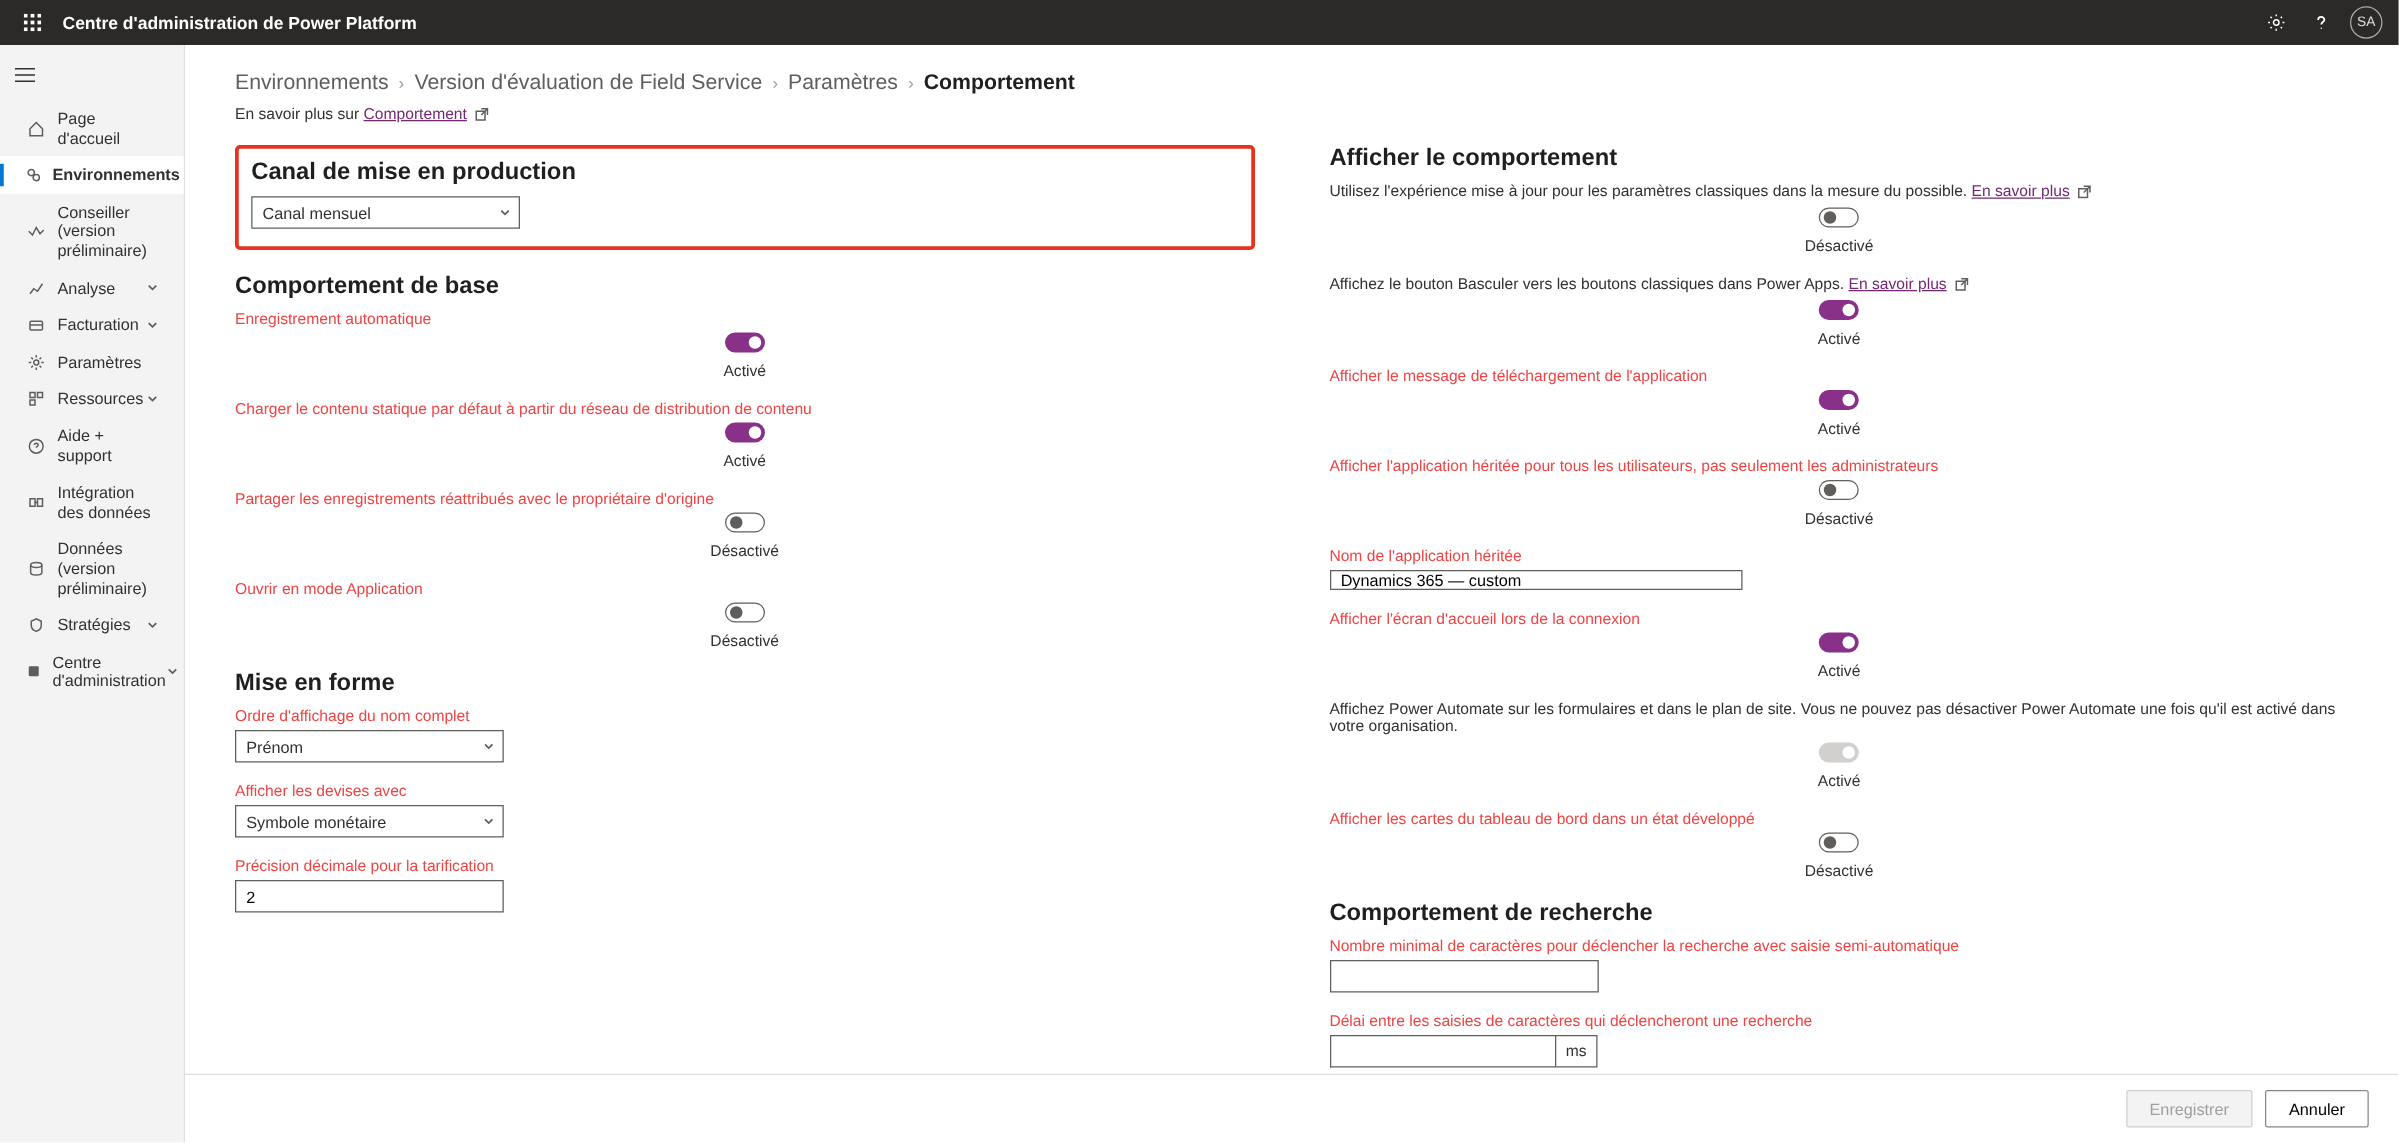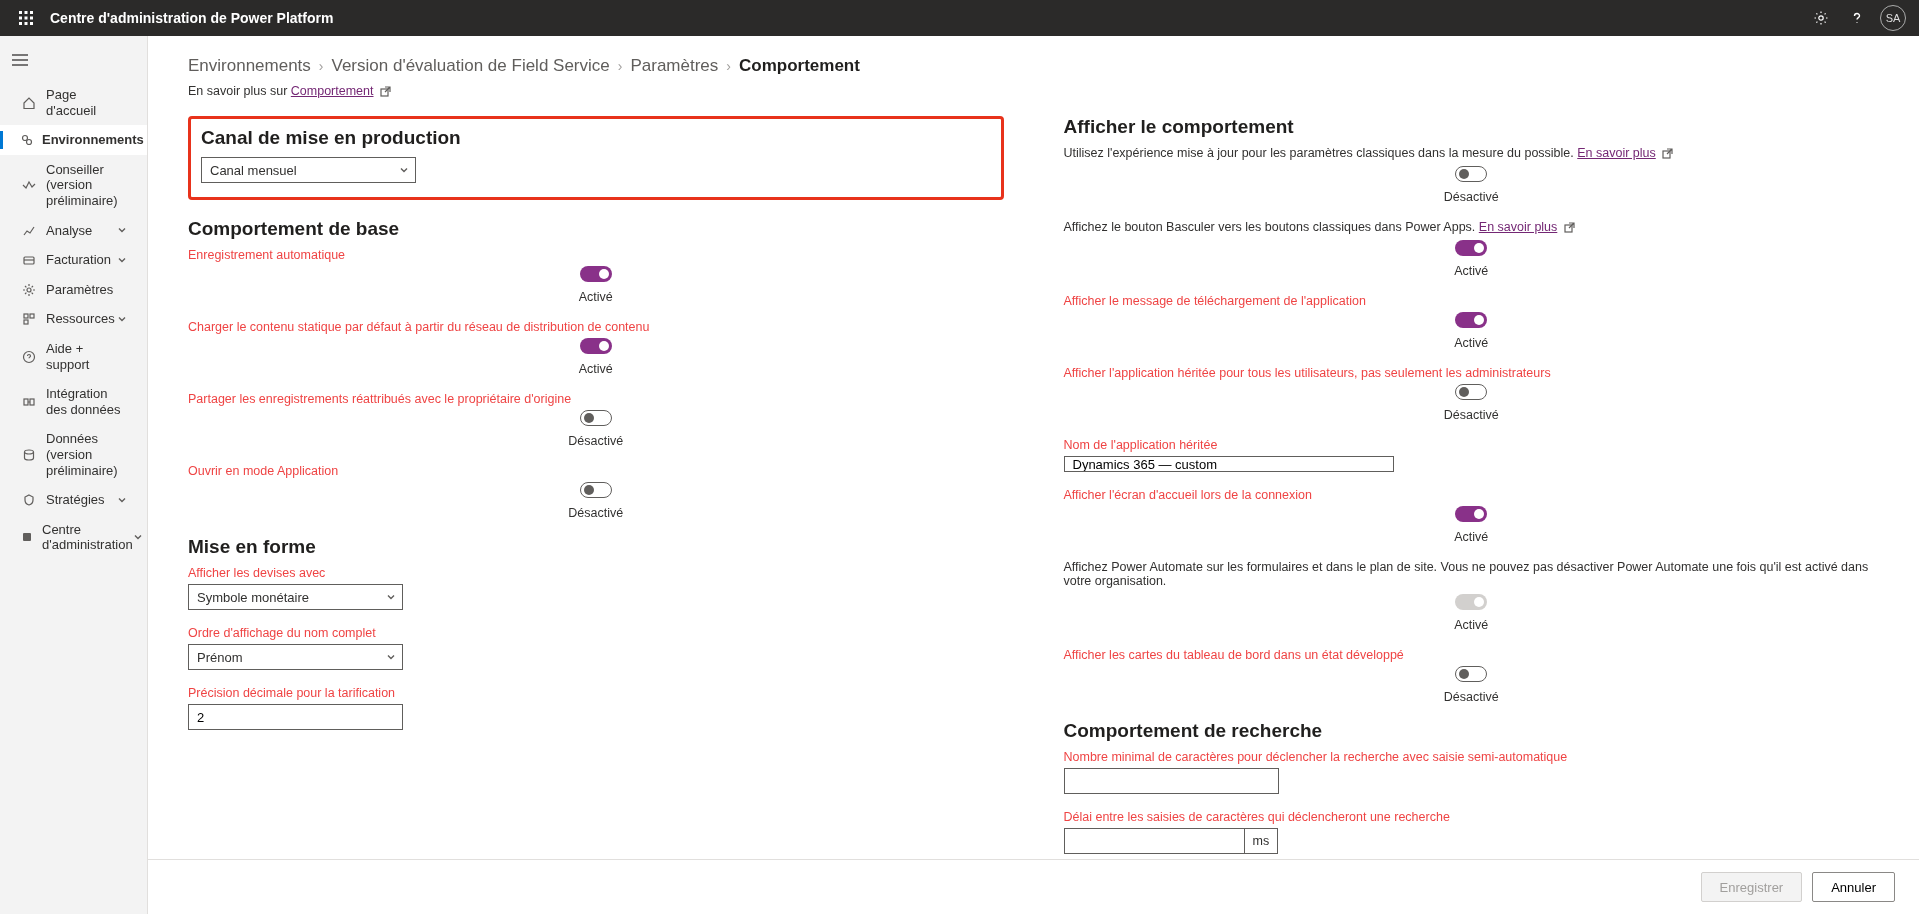--- a/index.html
+++ b/index.html
@@ -303,42 +303,42 @@
             <div class="toggle-row">
               <div class="toggle off">
                   <div class="knob"></div>
                 </div>
               <span class="toggle-state">Désactivé</span>
             </div>
           </div>
 
           <div class="section-title" style="margin-top:10px">Mise en forme</div>
           <div class="setting">
+            <div class="setting-label">Ordre d'affichage du nom complet</div>
+            <div class="select-box">
+              <span>Prénom</span>
+              <span class="chev-d">
+                  <svg width="10" height="10" viewBox="0 0 10 10" fill="none" stroke="#605e5c" stroke-width="1.4">
+                    <path d="M2 3.5l3 3 3-3"></path>
+                  </svg>
+                </span>
+            </div>
+          </div>
+          <div class="setting">
             <div class="setting-label">Afficher les devises avec</div>
             <div class="select-box">
               <span>Symbole monétaire</span>
               <span class="chev-d">
                   <svg width="10" height="10" viewBox="0 0 10 10" fill="none" stroke="#605e5c" stroke-width="1.4">
                     <path d="M2 3.5l3 3 3-3"></path>
                   </svg>
                 </span>
             </div>
           </div>
           <div class="setting">
-            <div class="setting-label">Ordre d'affichage du nom complet</div>
-            <div class="select-box">
-              <span>Prénom</span>
-              <span class="chev-d">
-                  <svg width="10" height="10" viewBox="0 0 10 10" fill="none" stroke="#605e5c" stroke-width="1.4">
-                    <path d="M2 3.5l3 3 3-3"></path>
-                  </svg>
-                </span>
-            </div>
-          </div>
-          <div class="setting">
             <div class="setting-label">Précision décimale pour la tarification</div>
             <input class="text-input" value="2" style="">
           </div>
         </div>
 
         <div class="col">
           <div class="section-title">Afficher le comportement</div>
           <div class="setting">
             <div class="desc">
               <span>Utilisez l'expérience mise à jour pour les paramètres classiques dans la mesure du possible. </span><a class="link">En savoir plus</a>

